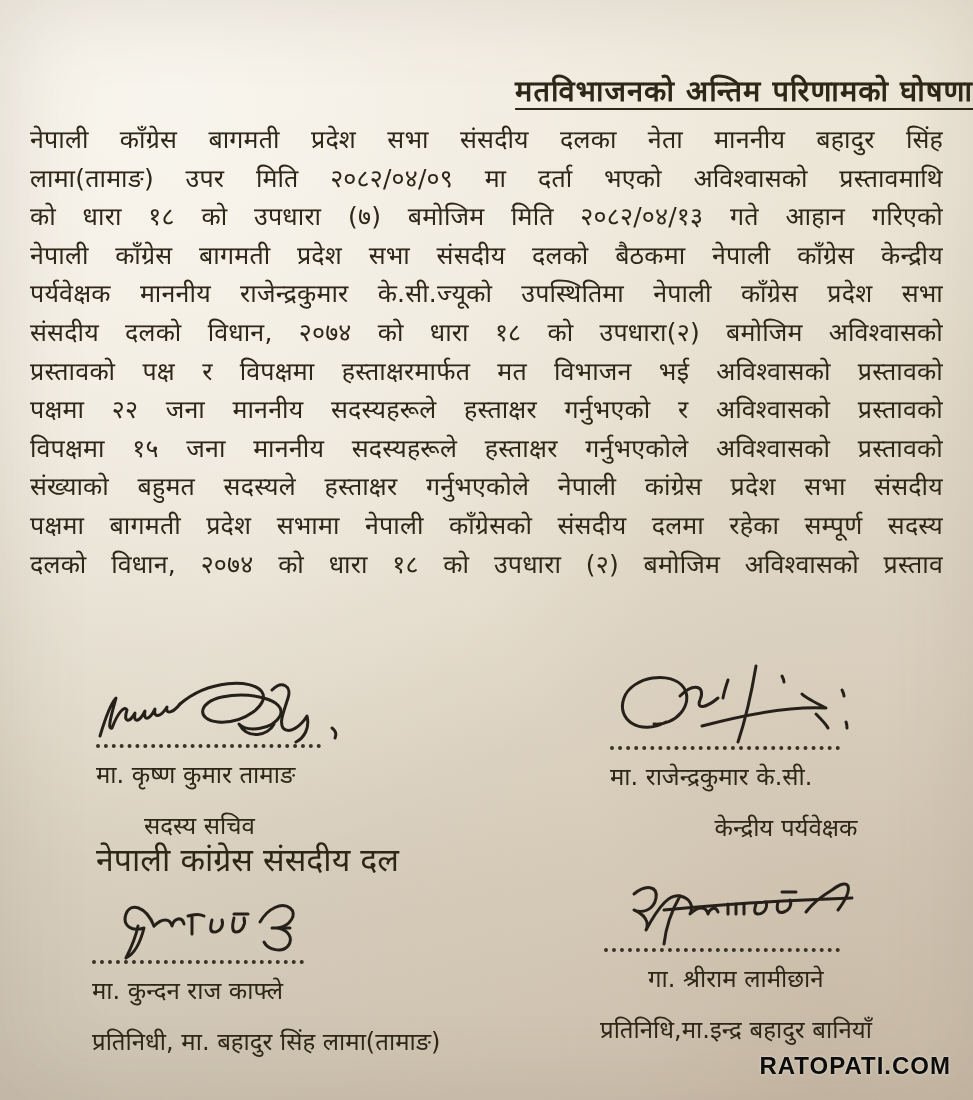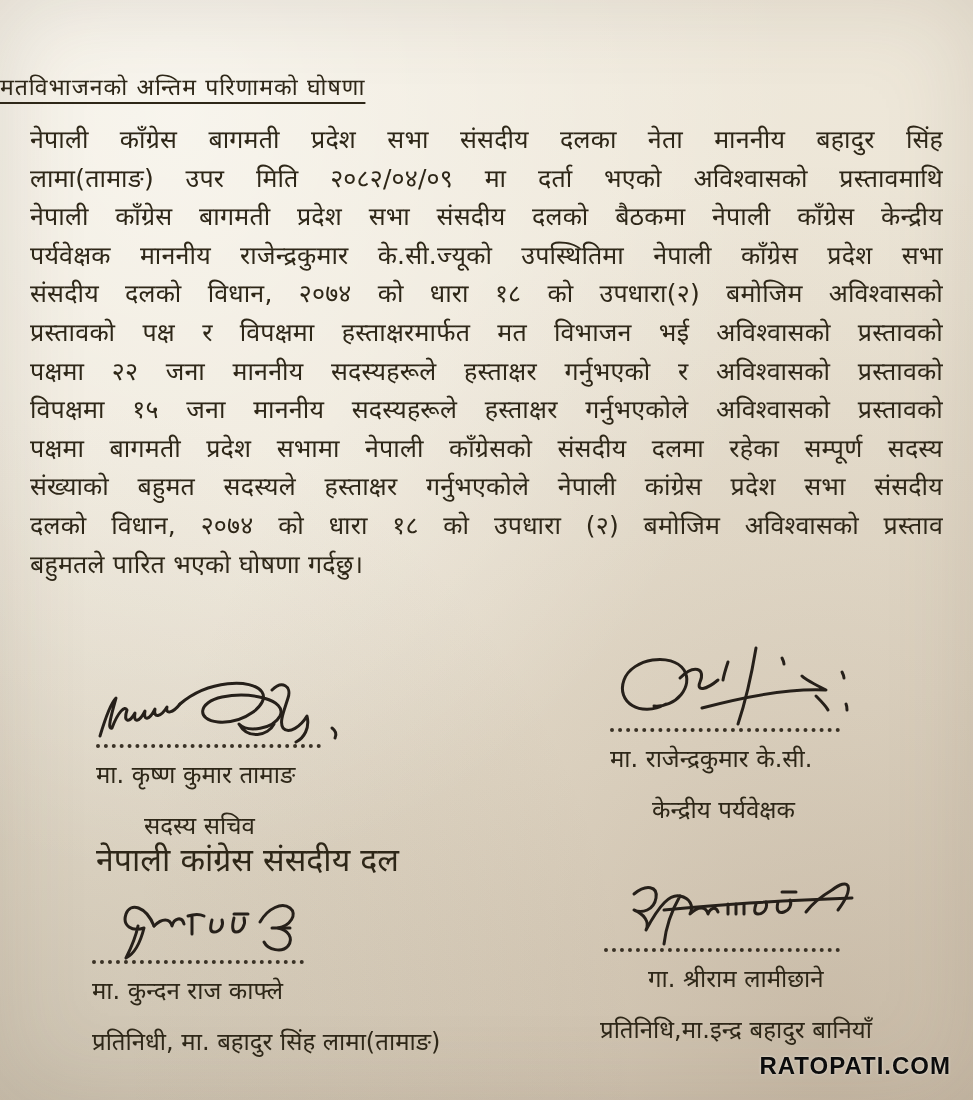--- a/index.html
+++ b/index.html
@@ -15,23 +15,23 @@
       radial-gradient(ellipse at 85% 95%, rgba(120,96,70,0.22), rgba(120,96,70,0) 60%),
       radial-gradient(ellipse at 5% 98%, rgba(110,100,80,0.18), rgba(110,100,80,0) 45%),
       linear-gradient(168deg, #f0eadd 0%, #ece5d6 38%, #e7decd 68%, #dcd1bf 100%);
     box-shadow: inset 0 0 90px rgba(105,88,66,0.16);
     color: #2e2718;
   }
 
   .title {
     position: absolute;
     top: 70px; left: 0; right: 0;
-    text-align: left;
-    font-size: 23px;
-    font-weight: normal;
+    text-align: right;
+    font-size: 29px;
+    font-weight: bold;
     letter-spacing: 1px;
   }
   .title span {
     text-decoration: underline;
     text-decoration-thickness: 2px;
     text-underline-offset: 7px;
   }
 
   .body-text {
     position: absolute;
@@ -63,21 +63,21 @@
   }
   .dotline {
     border-bottom: 4px dotted #3a3226;
     height: 0;
     margin-bottom: 10px;
   }
   .sig-name   { font-size: 24px; line-height: 34px; white-space: nowrap; }
   .sig-role   { font-size: 24px; line-height: 34px; white-space: nowrap; margin-top: 17px; }
   .sig-org    { font-size: 32px; line-height: 34px; white-space: nowrap; }
   .indent-1 { padding-left: 48px; }
-  .indent-2 { padding-left: 42px; }
+  .indent-2 { padding-left: 42px; text-align: center; }
 
   .watermark {
     position: absolute;
     right: 22px; bottom: 20px;
     font-family: "Liberation Sans", sans-serif;
     font-size: 24px;
     font-weight: bold;
     letter-spacing: 1px;
     color: #0c0c0c;
     text-shadow: 0 0 3px rgba(255,255,250,0.65);
@@ -88,46 +88,46 @@
 
 <div class="page">
 
   <div class="title">
     <span>मतविभाजनको अन्तिम परिणामको घोषणा</span>
   </div>
 
   <div class="body-text">
     <div class="bline">नेपाली काँग्रेस बागमती प्रदेश सभा संसदीय दलका नेता माननीय बहादुर सिंह</div>
     <div class="bline">लामा(तामाङ) उपर मिति २०८२/०४/०९ मा दर्ता भएको अविश्वासको प्रस्तावमाथि</div>
+    <div class="bline">को धारा १८ को उपधारा (७) बमोजिम मिति २०८२/०४/१३ गते आहान गरिएको</div>
     <div class="bline">नेपाली काँग्रेस बागमती प्रदेश सभा संसदीय दलको बैठकमा नेपाली काँग्रेस केन्द्रीय</div>
     <div class="bline">पर्यवेक्षक माननीय राजेन्द्रकुमार के.सी.ज्यूको उपस्थितिमा नेपाली काँग्रेस प्रदेश सभा</div>
     <div class="bline">संसदीय दलको विधान, २०७४ को धारा १८ को उपधारा(२) बमोजिम अविश्वासको</div>
     <div class="bline">प्रस्तावको पक्ष र विपक्षमा हस्ताक्षरमार्फत मत विभाजन भई अविश्वासको प्रस्तावको</div>
     <div class="bline">पक्षमा २२ जना माननीय सदस्यहरूले हस्ताक्षर गर्नुभएको र अविश्वासको प्रस्तावको</div>
     <div class="bline">विपक्षमा १५ जना माननीय सदस्यहरूले हस्ताक्षर गर्नुभएकोले अविश्वासको प्रस्तावको</div>
+    <div class="bline">संख्याको बहुमत सदस्यले हस्ताक्षर गर्नुभएकोले  नेपाली कांग्रेस प्रदेश सभा संसदीय</div>
     <div class="bline">पक्षमा बागमती प्रदेश सभामा नेपाली काँग्रेसको संसदीय दलमा रहेका सम्पूर्ण सदस्य</div>
-    <div class="bline">संख्याको बहुमत सदस्यले हस्ताक्षर गर्नुभएकोले  नेपाली कांग्रेस प्रदेश सभा संसदीय</div>
     <div class="bline">दलको विधान, २०७४ को धारा १८ को उपधारा (२) बमोजिम अविश्वासको प्रस्ताव</div>
-    <div class="bline last">बहुमतले पारित भएको घोषणा गर्दछु।</div>
   </div>
 
   <div class="sigblock" style="left:96px; top:678px; width:300px;">
     <svg class="sig-art" width="260" height="66" viewBox="0 0 260 66">
       <path d="M4,58 C10,38 16,24 20,20 C15,38 11,52 16,50 C22,34 29,27 31,32 C27,44 33,46 39,35 C37,45 43,45 49,33 C47,43 53,43 59,31 C57,41 65,39 71,29 C69,37 77,35 84,26"></path>
       <path d="M84,26 C112,2 156,0 166,14 C174,26 148,46 122,44 C100,42 102,24 126,19 C154,13 192,22 184,38 C177,51 152,55 143,46 C152,62 172,58 178,46"></path>
       <path d="M176,12 C186,2 196,8 192,20 C188,33 183,44 187,50 C193,57 205,48 211,38 C214,50 208,60 200,64"></path>
       <path d="M236,50 C240,53 241,56 239,60"></path>
     </svg>
     <div class="dotline" style="width:225px;"></div>
     <div class="sig-name">मा. कृष्ण कुमार तामाङ</div>
     <div class="sig-role indent-1">सदस्य सचिव</div>
     <div class="sig-org">नेपाली कांग्रेस संसदीय दल</div>
   </div>
 
-  <div class="sigblock" style="left:610px; top:646px; width:310px;">
+  <div class="sigblock" style="left:610px; top:664px; width:310px;">
     <svg class="sig-art" width="250" height="82" viewBox="0 0 250 82">
       <path d="M56,58 C30,72 6,56 14,34 C22,12 62,6 74,24 C84,40 66,62 44,60"></path>
       <path d="M70,32 C84,18 96,22 90,36 C86,46 96,44 108,34"></path>
       <path d="M118,16 C116,22 114,28 113,34"></path>
       <path d="M146,2 C142,26 136,54 128,78"></path>
       <path d="M92,62 C130,52 180,42 216,44 C204,38 196,34 192,30"></path>
       <path d="M206,50 C212,56 216,60 218,64"></path>
       <path d="M172,12 C173,14 174,16 174,18"></path>
       <path d="M232,26 C233,28 234,30 234,32"></path>
       <path d="M236,58 C237,60 237,62 237,64"></path>

